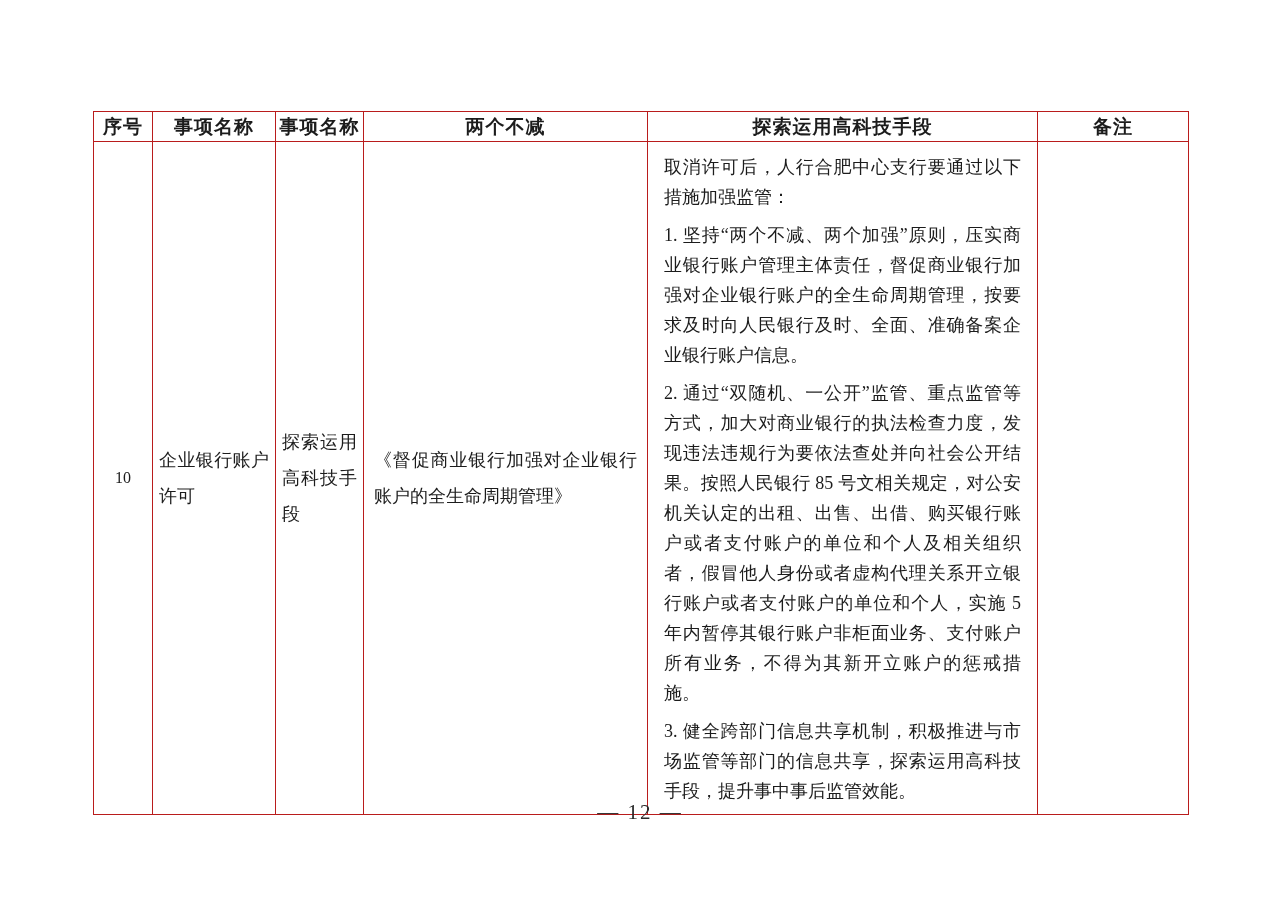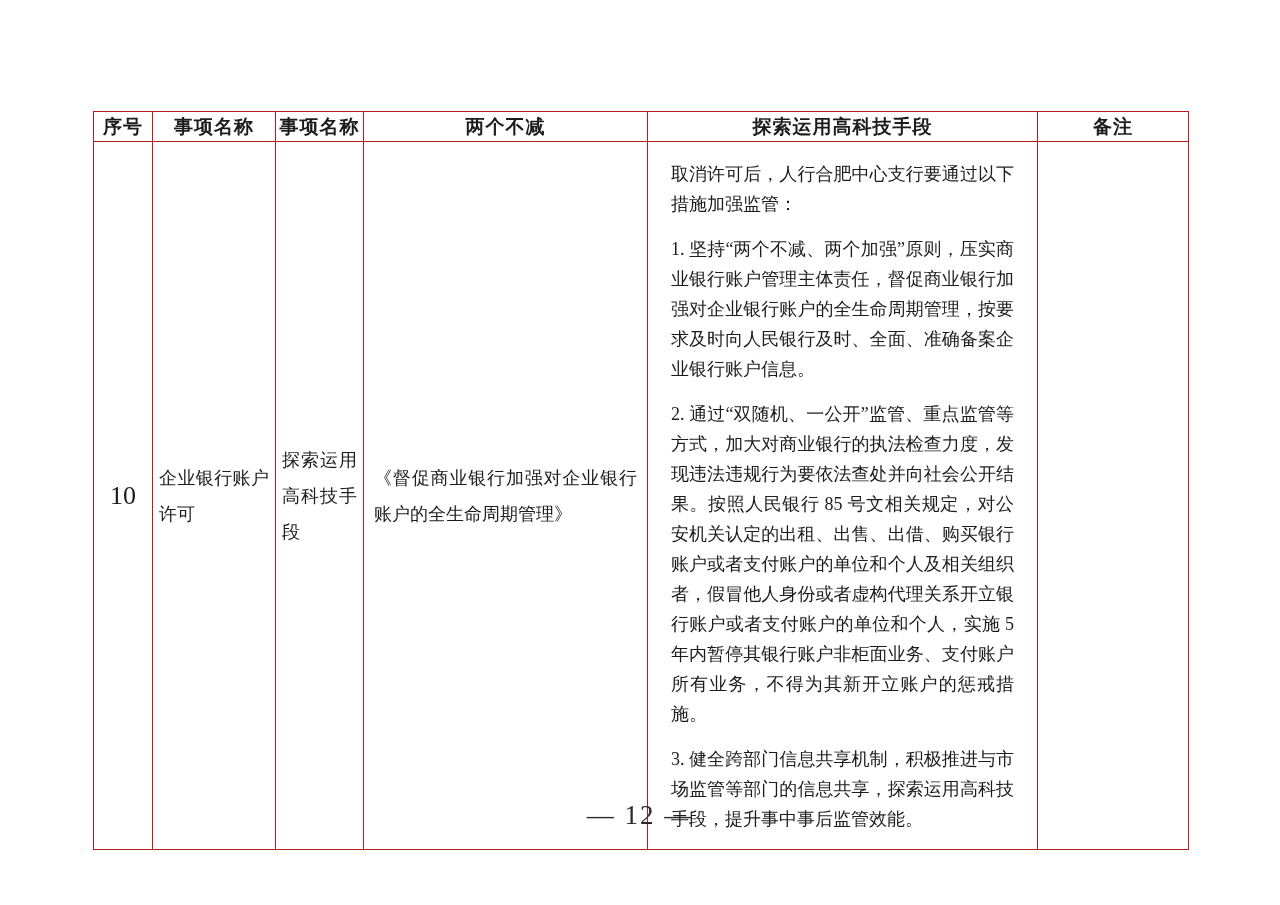--- a/index.html
+++ b/index.html
@@ -42,21 +42,21 @@
   .doc-table td {
     font-size: 18px;
     line-height: 30px;
   }
   tr.body-row {
     height: 605px;
   }
   td.cell-serial {
     text-align: center;
     vertical-align: middle;
-    font-size: 26px;
+    font-size: 16px;
     padding: 0;
   }
   td.cell-name,
   td.cell-dept {
     vertical-align: middle;
     padding: 0 6px;
     text-align: justify;
     text-justify: inter-ideograph;
     line-height: 36px;
   }
@@ -65,36 +65,36 @@
     padding: 0 10px;
     text-align: justify;
     text-justify: inter-ideograph;
     line-height: 36px;
   }
   td.cell-measures {
     vertical-align: top;
     padding: 2px 8px 0 8px;
   }
   td.cell-measures p {
-    margin: 15px;
+    margin: 8px;
     text-align: justify;
     text-justify: inter-ideograph;
     line-height: 30px;
   }
   td.cell-remarks {
     vertical-align: middle;
   }
 
   .page-footer {
     position: absolute;
     left: 0;
     top: 800px;
     width: 100%;
     text-align: center;
-    font-size: 27px;
+    font-size: 21px;
     color: #2a2a2a;
     letter-spacing: 2px;
   }
 </style>
 </head>
 <body>
 
 <table class="doc-table">
   <colgroup>
     <col style="width:59px">

